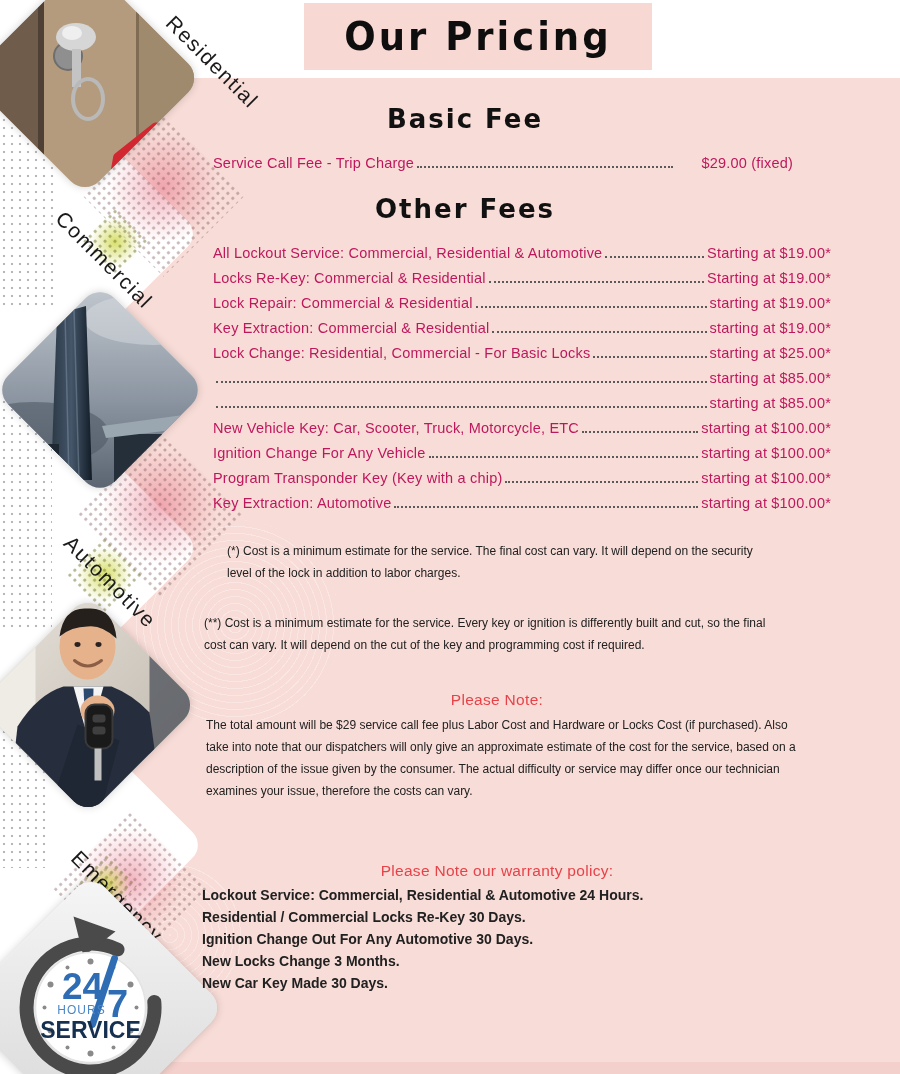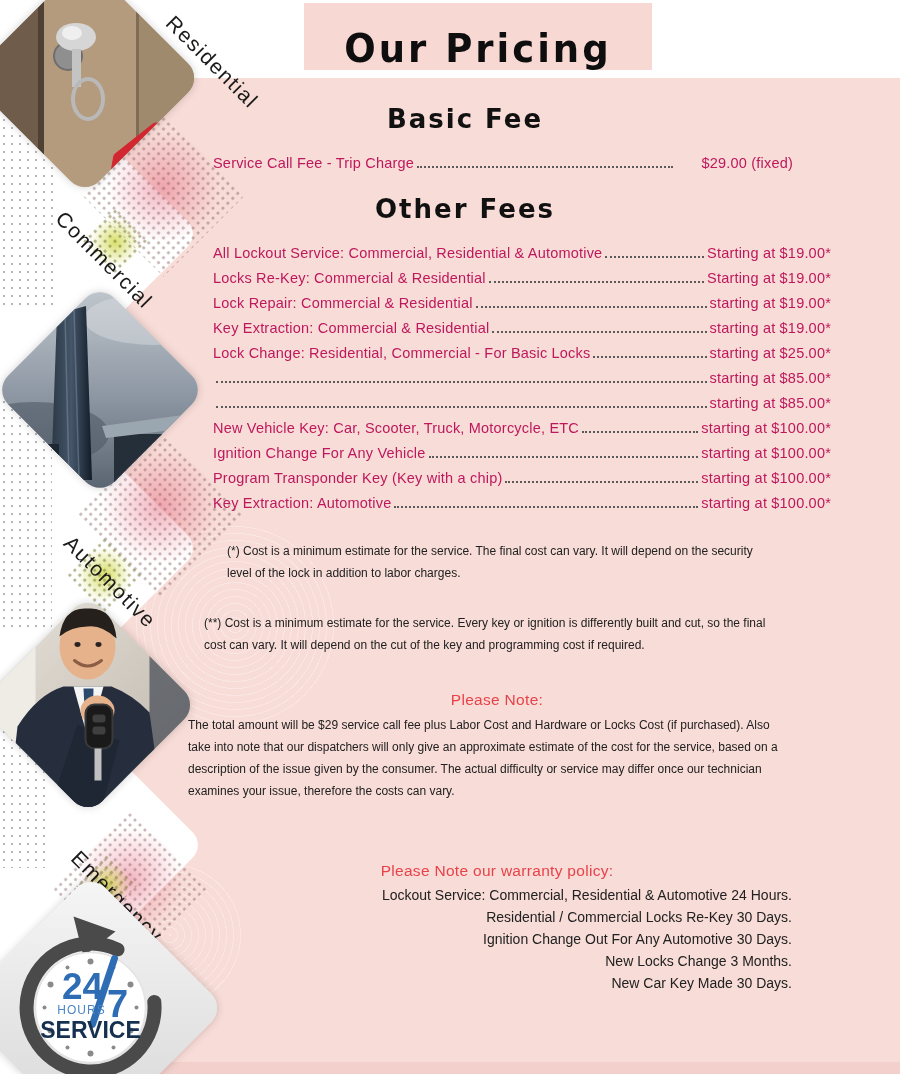--- a/index.html
+++ b/index.html
@@ -6,21 +6,21 @@
   body{
     width:900px;height:1074px;position:relative;overflow:hidden;
     background:#ffffff;
     font-family:"Liberation Sans",sans-serif;color:#222;
   }
   
   .pink-main{position:absolute;left:95px;top:78px;width:805px;height:996px;background:#f8dcd7;z-index:1;}
   .bottom-strip{position:absolute;left:95px;top:1062px;width:805px;height:12px;background:#f3d0cb;z-index:2;}
   .title-box{
     position:absolute;left:304px;top:3px;width:348px;height:67px;background:#f8d8d3;z-index:6;
-    display:flex;align-items:flex-end;justify-content:center;
+    display:flex;align-items:center;justify-content:center;
   }
   .title-box h1{
     margin:0;font-family:"DejaVu Sans",sans-serif;font-weight:800;font-size:37px;
     letter-spacing:3px;color:#0e0e0e;transform:scaleY(1.05);
   }
   
   .gapd{position:absolute;background:#ffffff;transform:rotate(45deg);border-radius:18px;z-index:2;}
   .gapd.g1{left:12px;top:156px;width:156px;height:156px;}
   .gapd.g2{left:12px;top:470px;width:156px;height:156px;}
   .gapd.g3{left:17px;top:767px;width:156px;height:156px;}
@@ -92,23 +92,23 @@
   .fee-row .dotlead{flex:1;border-bottom:2px dotted #5a5a5a;margin:0 3px 4px 3px;min-width:18px;}
   .fee-price{white-space:nowrap;}
   .row-basic{position:absolute;left:213px;top:155px;width:580px;}
   .row-basic .fee-price{margin-left:26px;}
   .fee-list{position:absolute;left:213px;top:245px;width:618px;}
   .note{position:absolute;text-align:left;font-size:12px;line-height:22px;color:#212121;}
   .note1{left:227px;top:540px;width:530px;}
   .note2{left:204px;top:612px;width:586px;}
   .red-head{position:absolute;width:300px;text-align:center;font-size:15.5px;color:#e84249;letter-spacing:.3px;}
   .pn-head{left:347px;top:691px;}
-  .pn-body{left:188px;top:714px;width:590px;}
+  .pn-body{left:206px;top:714px;width:590px;}
   .w-head{left:347px;top:862px;}
-  .w-lines{position:absolute;left:202px;top:884px;width:590px;text-align:right;}
+  .w-lines{position:absolute;left:202px;top:884px;width:590px;text-align:left;font-weight:bold;}
   .w-line{font-size:14px;line-height:22px;color:#212121;}
 </style>
 </head>
 <body>
 
 <div class="pink-main"></div>
 <div class="bottom-strip"></div>
 
 <div class="gapd g1"></div>
 <div class="gapd g2"></div>

